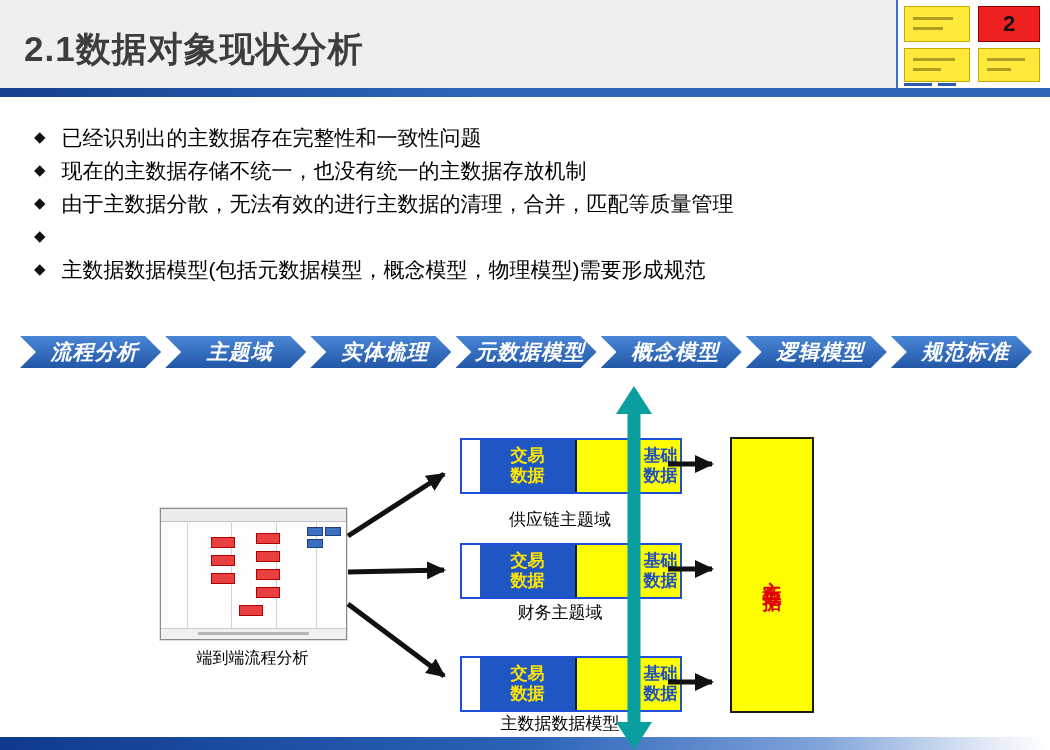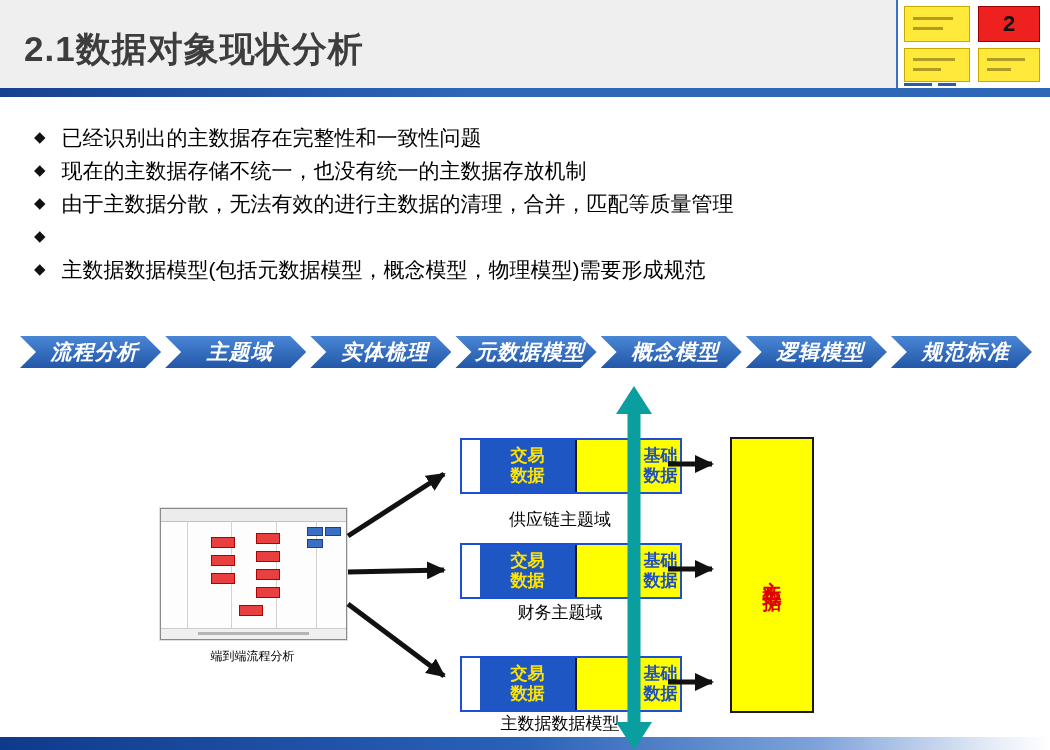--- a/index.html
+++ b/index.html
@@ -51,21 +51,21 @@
     border:1px solid #8a8a8a;box-shadow:0 0 0 1px #e0e0e0;z-index:10;
   }
   .thumb-header{position:absolute;top:0;left:0;right:0;height:12px;background:#ececec;border-bottom:1px solid #c0c0c0;}
   .thumb-footer{position:absolute;bottom:0;left:0;right:0;height:10px;background:#f0f0f0;border-top:1px solid #cccccc;}
   .thumb-footer .bar{position:absolute;left:20%;top:3px;width:60%;height:3px;background:#b5b5b5;}
   .lane{position:absolute;top:12px;bottom:10px;width:1px;background:#d2d2d2;}
   .rbox{position:absolute;width:24px;height:11px;background:#e84040;border:1px solid #b00000;box-sizing:border-box;}
   .bbox{position:absolute;width:16px;height:9px;background:#3a6fc4;border:1px solid #1d3f7a;box-sizing:border-box;}
   .thumb-label{
     position:absolute;left:160px;top:648px;width:185px;text-align:center;
-    font-size:12px;color:#000;z-index:10;
+    font-size:16px;color:#000;z-index:10;
   }
   
   .group{
     position:absolute;left:460px;width:200px;height:52px;display:flex;
     border:2px solid #1d4ed8;box-sizing:content-box;background:#fff;z-index:10;padding-left:18px;
   }
   .g1{top:438px;} .g2{top:543px;} .g3{top:656px;}
   .box-blue{
     width:95px;background:#1e56c4;display:flex;align-items:center;justify-content:center;
     border-right:2px solid #1a1a1a;

